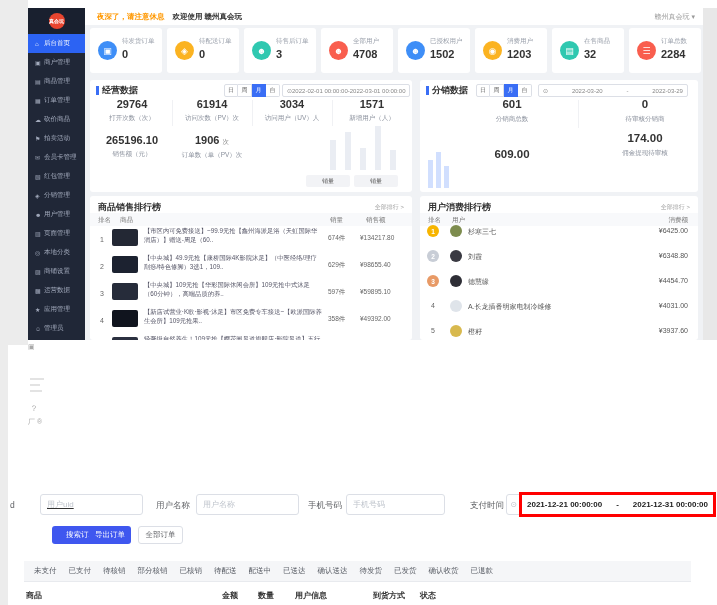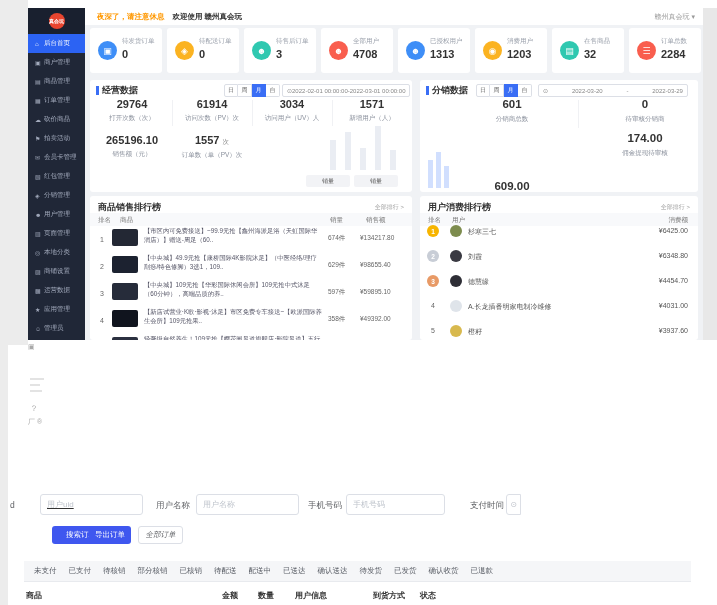--- a/index.html
+++ b/index.html
@@ -178,21 +178,21 @@
       <span class="cval">3</span>
     </div>
   <div class="card" style="left:321px;">
       <span class="cicon" style="background: rgb(249, 94, 78);">☻</span>
       <span class="clabel">全部用户</span>
       <span class="cval">4708</span>
     </div>
   <div class="card" style="left:398px;">
       <span class="cicon" style="background: rgb(62, 142, 247);">☻</span>
       <span class="clabel">已授权用户</span>
-      <span class="cval">1313</span>
+      <span class="cval">1502</span>
     </div>
   <div class="card" style="left:475px;">
       <span class="cicon" style="background: rgb(251, 179, 33);">◉</span>
       <span class="clabel">消费用户</span>
       <span class="cval">1203</span>
     </div>
   <div class="card" style="left:552px;">
       <span class="cicon" style="background: rgb(47, 200, 176);">▤</span>
       <span class="clabel">在售商品</span>
       <span class="cval">32</span>
@@ -235,21 +235,21 @@
         <div class="metric-lab" style="margin-top:4px;">新增用户（人）</div>
       </div>
     <span class="vdiv" style="left:82px;top:20px;height:26px;"></span>
     <span class="vdiv" style="left:162px;top:20px;height:26px;"></span>
     <span class="vdiv" style="left:242px;top:20px;height:26px;"></span>
     <div class="abs" style="left:4px;top:54px;width:76px;">
         <div class="metric-val">265196.10</div>
         <div class="metric-lab" style="margin-top:4px;">销售额（元）</div>
       </div>
     <div class="abs" style="left:84px;top:54px;width:76px;">
-        <div class="metric-val"><span>1557</span> <span class="suffix">次</span></div>
+        <div class="metric-val"><span>1906</span> <span class="suffix">次</span></div>
         <div class="metric-lab" style="margin-top:4px;">订单数（单（PV）次</div>
       </div>
 
     <span class="bar" style="left:240px;top:60px;height:30px;"></span>
     <span class="bar" style="left:255px;top:52px;height:38px;"></span>
     <span class="bar" style="left:270px;top:68px;height:22px;"></span>
     <span class="bar" style="left:285px;top:46px;height:44px;"></span>
     <span class="bar" style="left:300px;top:70px;height:20px;"></span>
     <span class="pill" style="left:216px;top:95px;">销量</span>
     <span class="pill" style="left:264px;top:95px;">销量</span>
@@ -272,21 +272,21 @@
     </div>
     <div class="abs" style="left:32px;top:18px;width:120px;">
         <div class="metric-val" style="font-size:11.5px;">601</div>
         <div class="metric-lab" style="margin-top:5px;">分销商总数</div>
       </div>
     <div class="abs" style="left:165px;top:18px;width:120px;">
         <div class="metric-val" style="font-size:11.5px;">0</div>
         <div class="metric-lab" style="margin-top:5px;">待审核分销商</div>
       </div>
     <span class="vdiv" style="left:158px;top:20px;height:28px;"></span>
-    <div class="abs" style="left:32px;top:68px;width:120px;margin-top:32px;">
+    <div class="abs" style="left:32px;top:68px;width:120px;">
         <div class="metric-val" style="font-size:11.5px;">609.00</div>
         <div class="metric-lab" style="margin-top:5px;"></div>
       </div>
     <div class="abs" style="left:165px;top:52px;width:120px;">
         <div class="metric-val" style="font-size:11.5px;">174.00</div>
         <div class="metric-lab" style="margin-top:5px;">佣金提现待审核</div>
       </div>
     <span class="bluebar" style="left:8px;top:80px;height:28px;"></span>
     <span class="bluebar" style="left:16px;top:72px;height:36px;"></span>
     <span class="bluebar" style="left:24px;top:86px;height:22px;"></span>
@@ -387,24 +387,29 @@
   <span class="flabel" style="left:10px;">d</span>
   <input class="finput" style="left: 40px; width: 103px; text-decoration: underline;" placeholder="用户uid">
   <span class="flabel" style="left:156px;">用户名称</span>
   <input class="finput" style="left: 196px; width: 103px;" placeholder="用户名称">
   <span class="flabel" style="left:308px;">手机号码</span>
   <input class="finput" style="left: 346px; width: 99px;" placeholder="手机号码">
   <span class="flabel" style="left:470px;">支付时间</span>
   <span class="clockbox">
       <span>⊙</span>
     </span>
+  <div class="redbox">
+    <span class="dt">2021-12-21 00:00:00</span>
+    <span class="dt">-</span>
+    <span class="dt">2021-12-31 00:00:00</span>
+  </div>
 
   <div class="btn blue" style="left:52px;width:58px;text-align:center;">搜索订单</div>
   <div class="btn blue" style="left:89px;width:42px;">导出订单</div>
-  <div class="btn plain" style="left:138px;width:45px;font-style:italic;">全部订单</div>
+  <div class="btn plain" style="left:138px;width:45px;">全部订单</div>
 
   <div class="tabsbar">
     <span class="stab">未支付</span>
     <span class="stab">已支付</span>
     <span class="stab">待核销</span>
     <span class="stab">部分核销</span>
     <span class="stab">已核销</span>
     <span class="stab">待配送</span>
     <span class="stab">配送中</span>
     <span class="stab">已送达</span>

